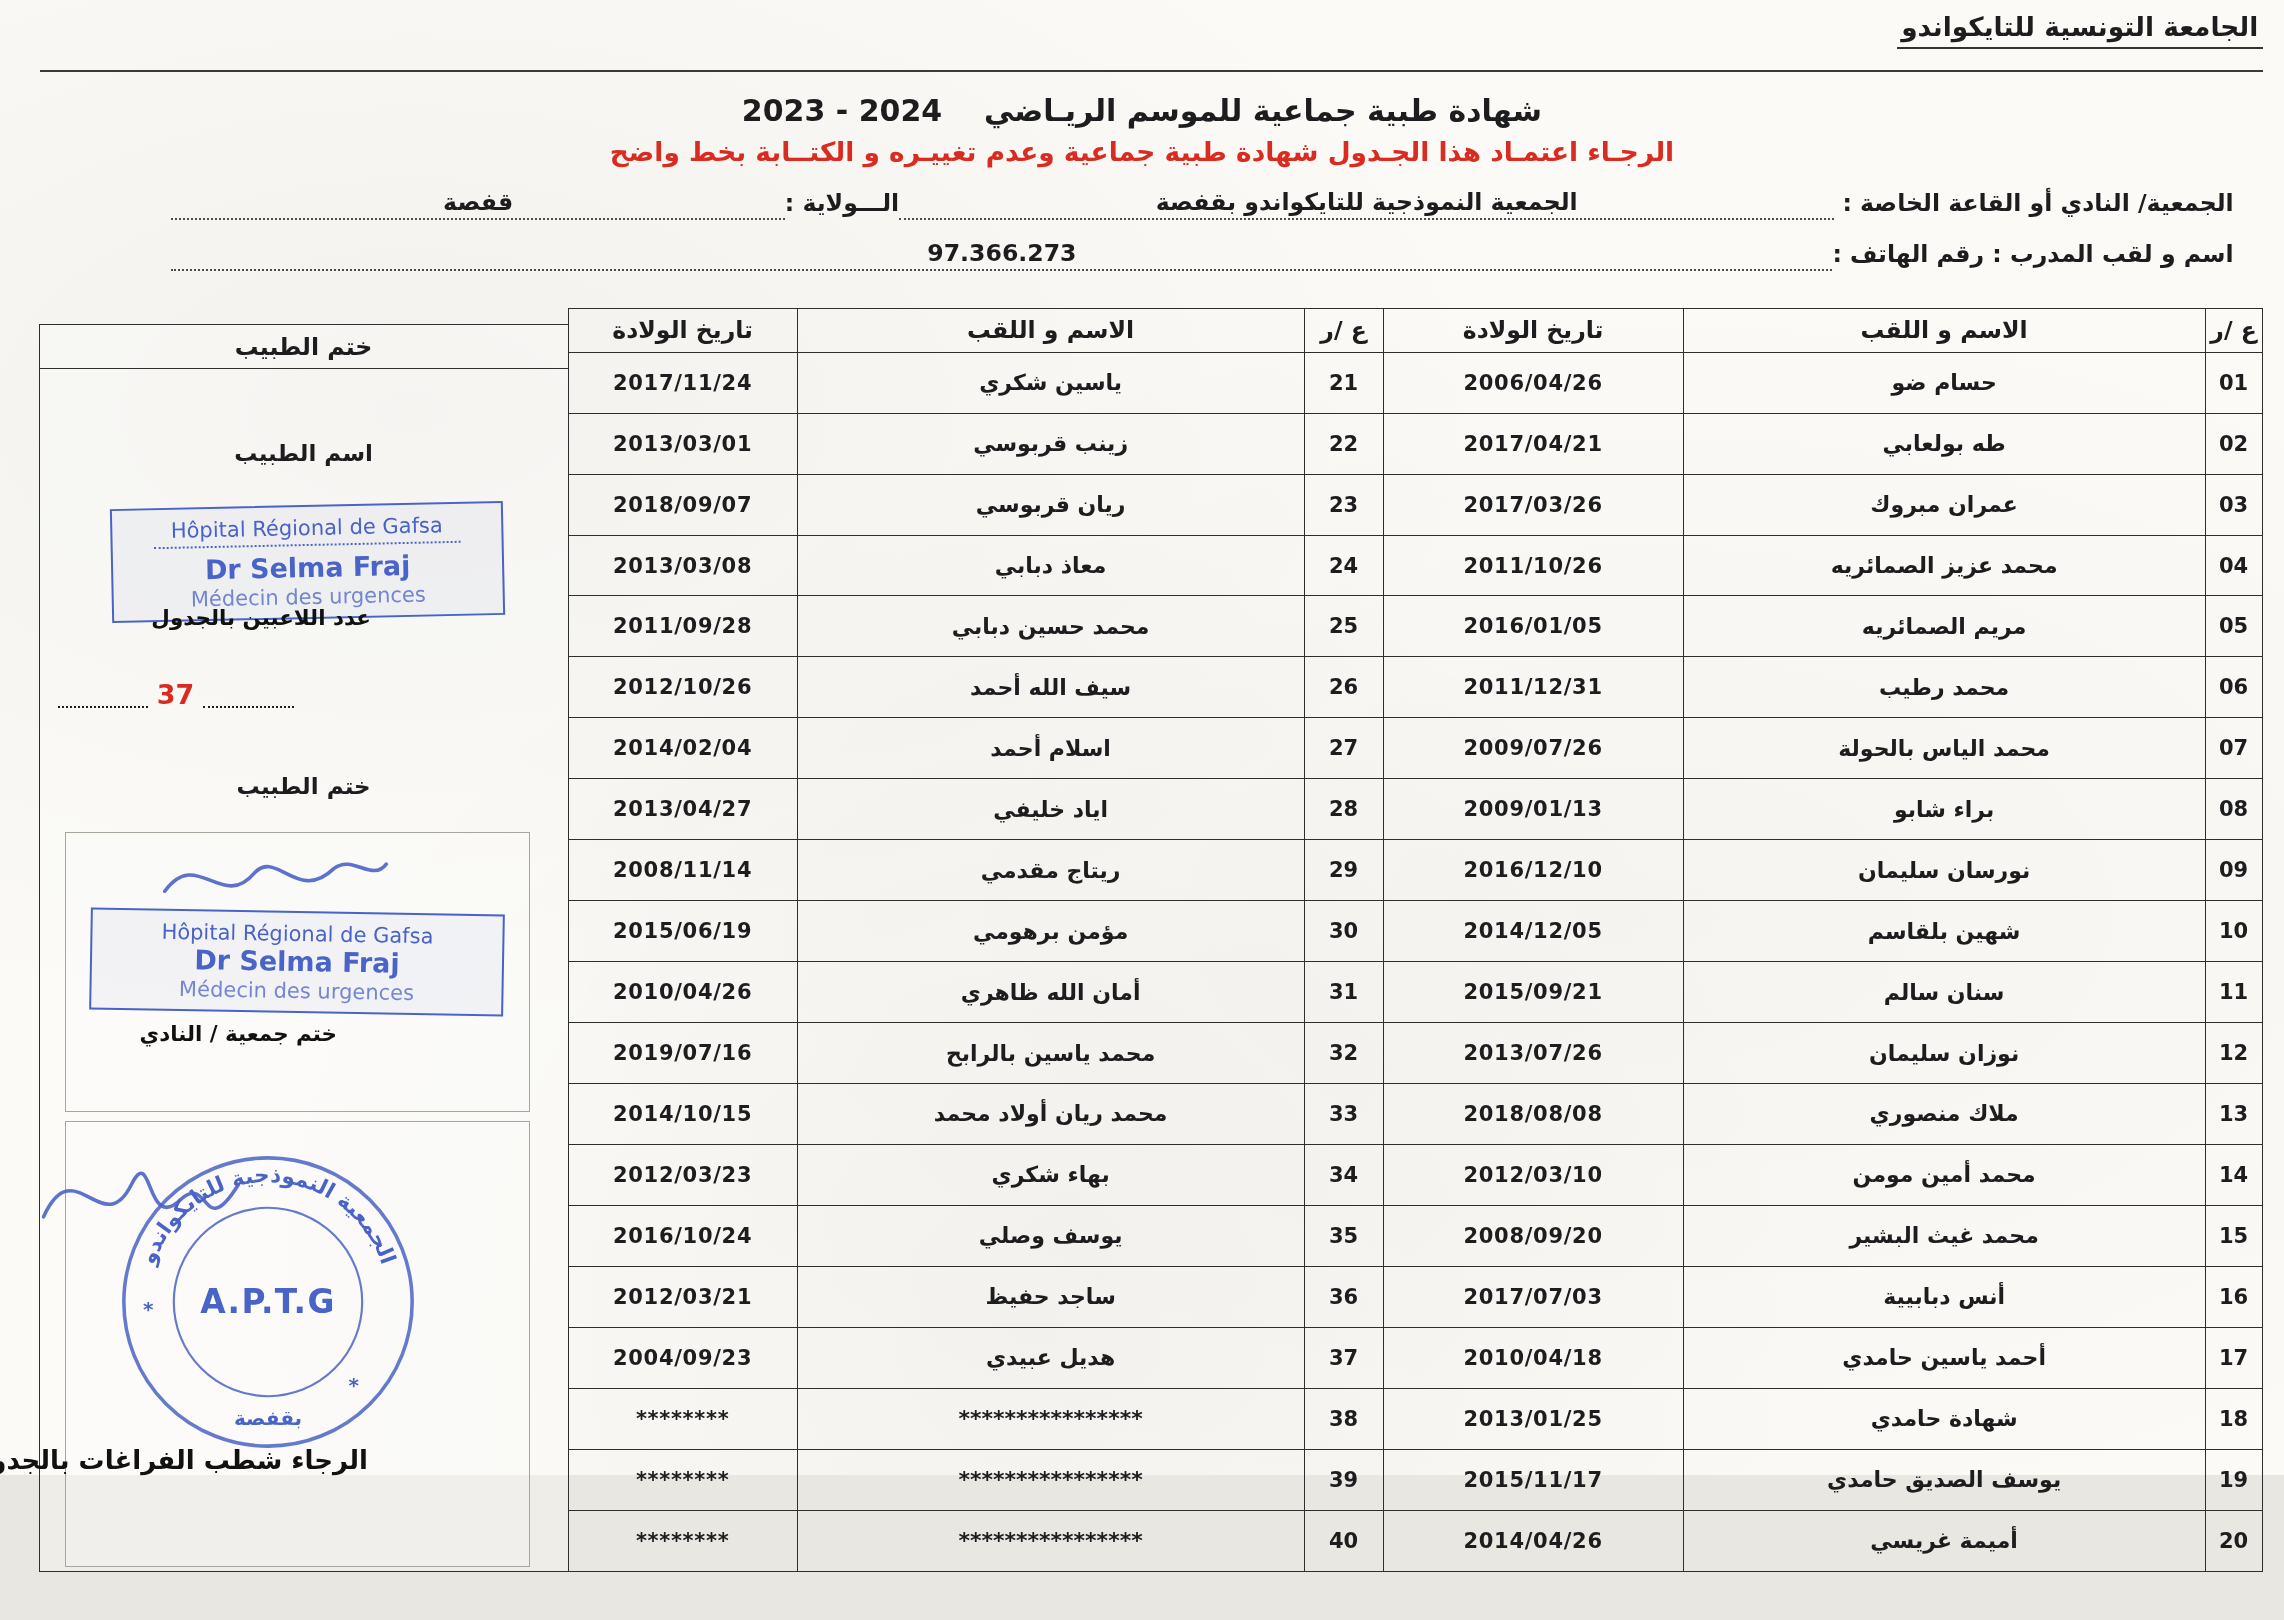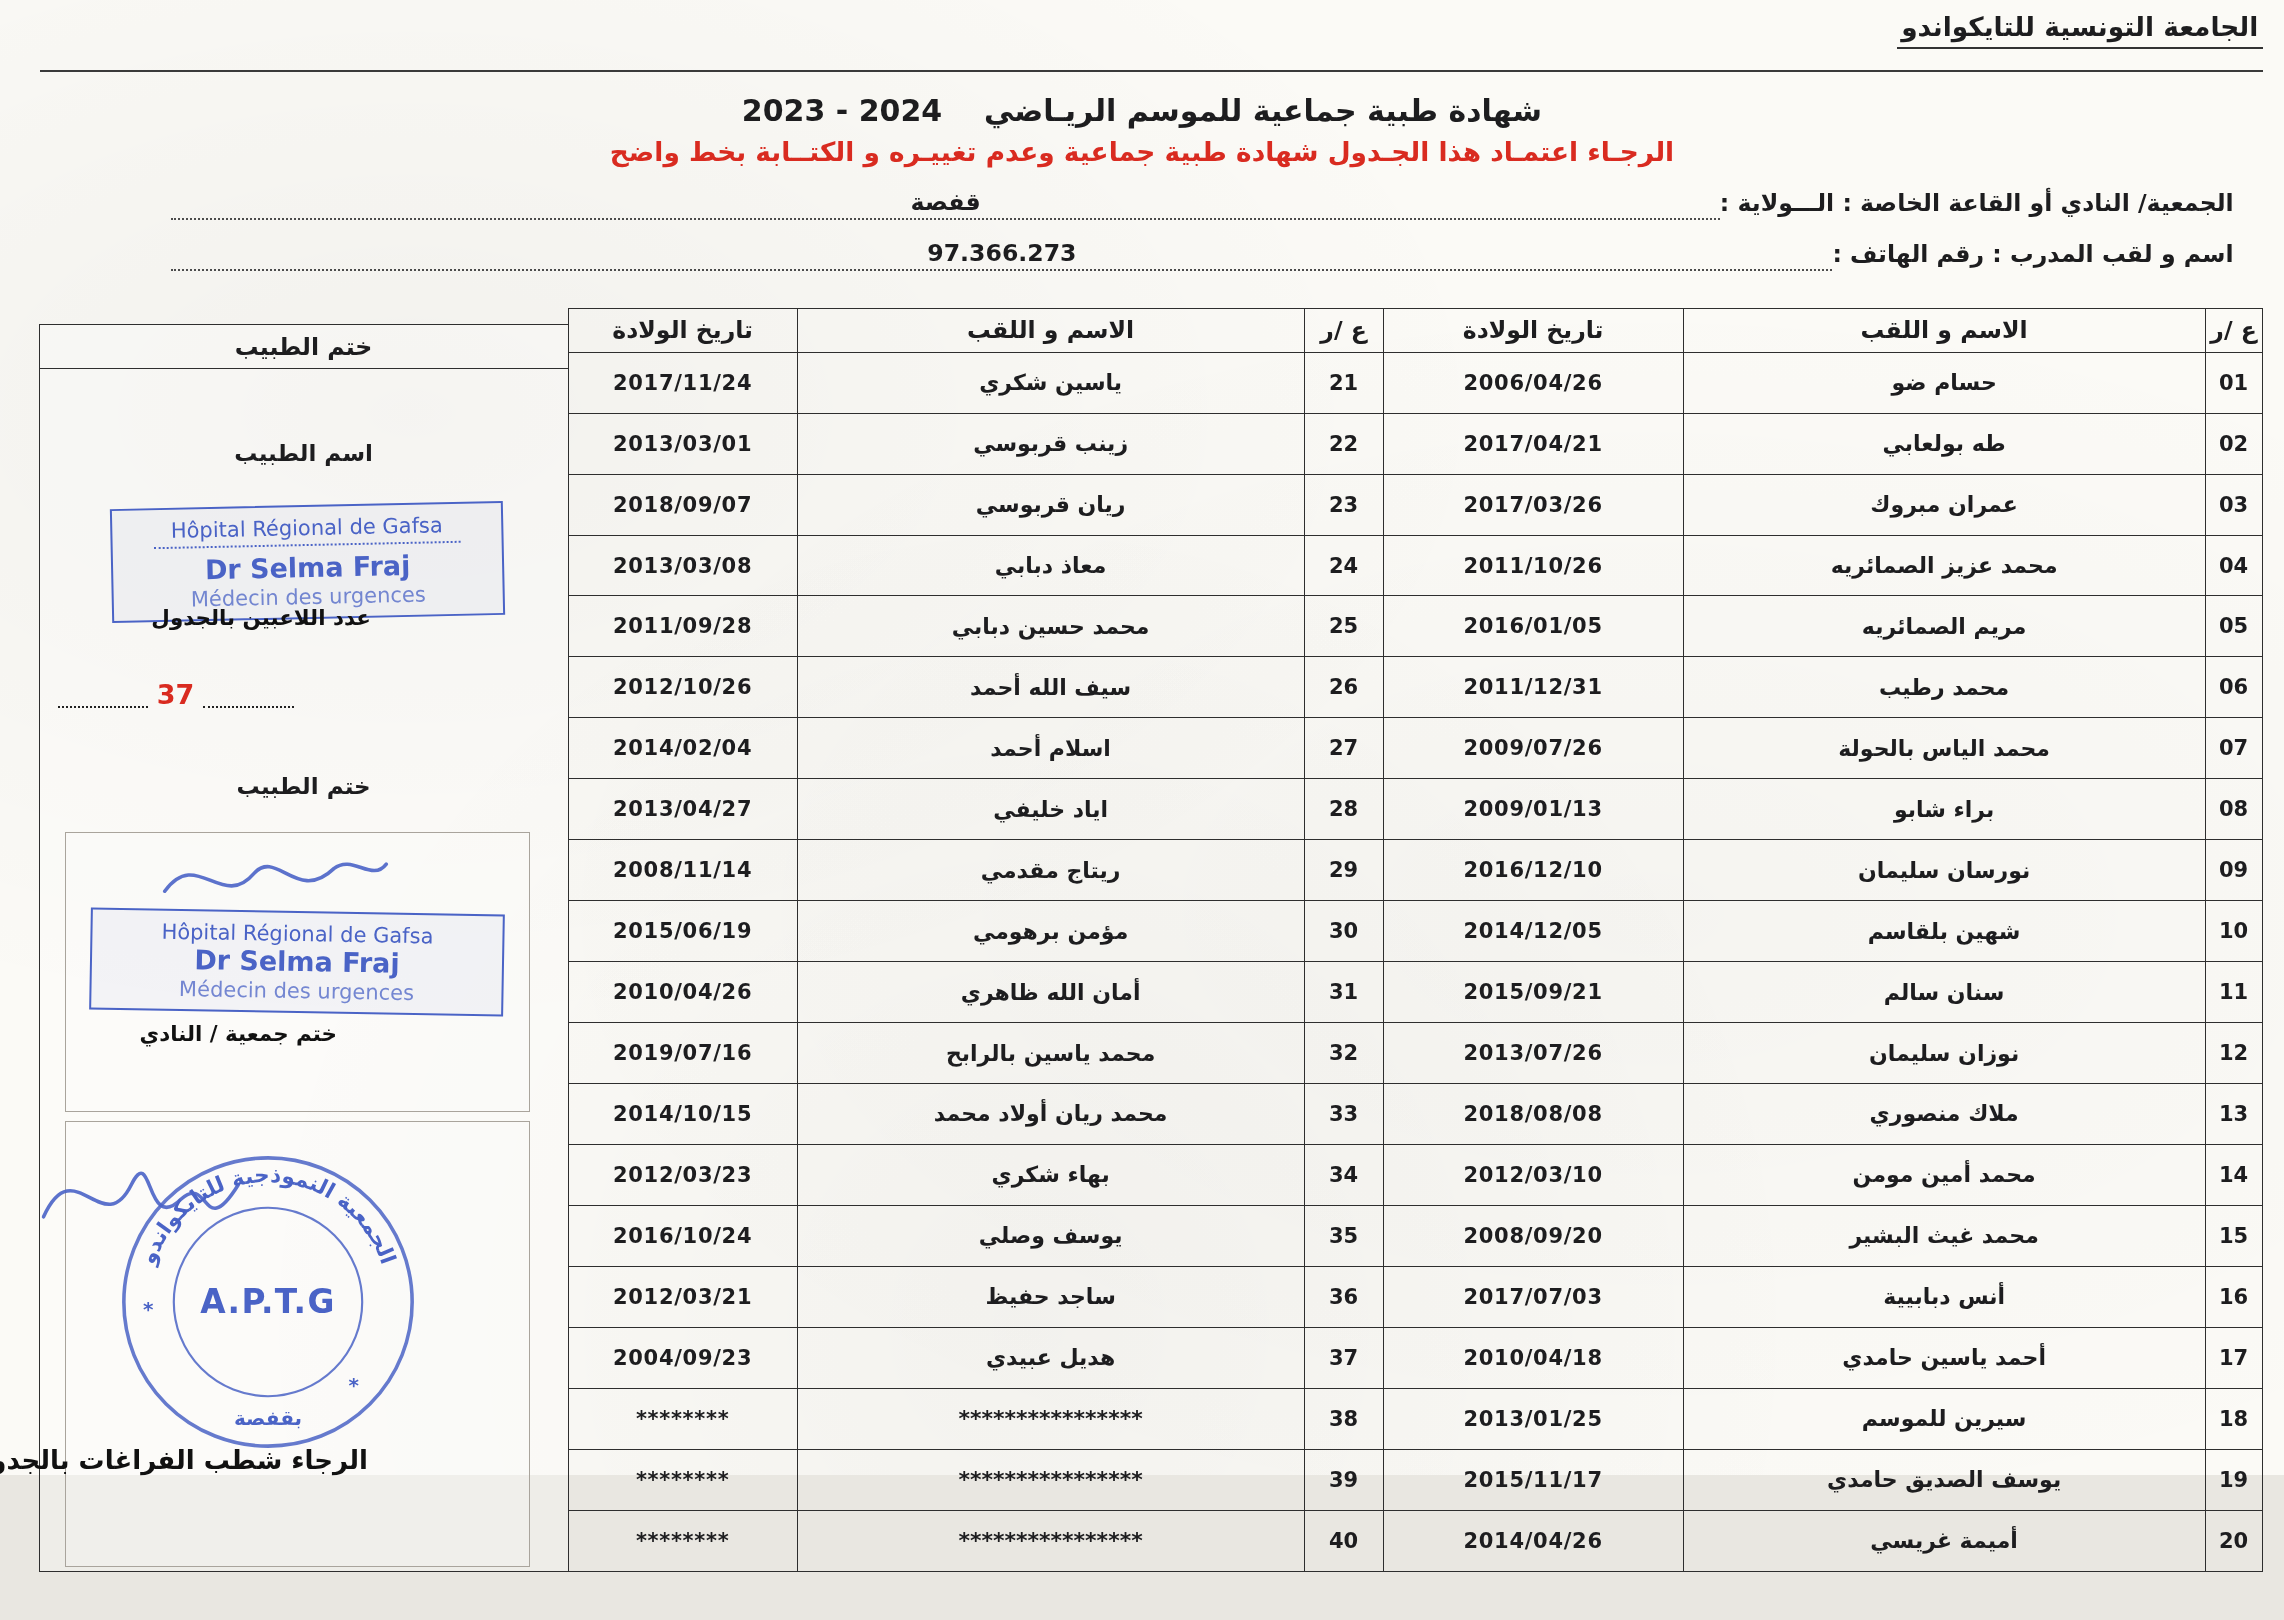--- a/index.html
+++ b/index.html
@@ -206,20 +206,23 @@
     <span>شهادة طبية جماعية   للموسم الريـاضي</span>
     <span>&nbsp;&nbsp;</span>
     <span class="years">2023 - 2024</span>
   </div>
   <div class="instruction">الرجـاء اعتمـاد هذا الجـدول  شهادة طبية جماعية وعدم تغييـره و الكتــابة بخط واضح</div>
 
   <div class="form-area">
     <div class="form-row">
       <span class="form-label">الجمعية/ النادي أو القاعة الخاصة</span>
       <span class="form-label">&nbsp;:&nbsp;</span>
+      <span class="dot-fill wide">
+        <span class="filled">الجمعية النموذجية للتايكواندو بقفصة</span>
+      </span>
       <span class="form-label">الـــولاية :</span>
       <span class="dot-fill">
         <span class="filled">قفصة</span>
       </span>
     </div>
     <div class="form-row">
       <span class="form-label">اسم و لقب المدرب</span>
       <span class="form-label">&nbsp;:&nbsp;</span>
       <span class="form-label">رقم الهاتف :</span>
       <span class="dot-fill">
@@ -381,21 +384,21 @@
           <tr>
             <td class="c-num">17</td>
             <td class="c-name">أحمد ياسين حامدي</td>
             <td class="c-dob">2010/04/18</td>
             <td class="c-num">37</td>
             <td class="c-name">هديل عبيدي</td>
             <td class="c-dob">2004/09/23</td>
           </tr>
           <tr>
             <td class="c-num">18</td>
-            <td class="c-name">سيرين للموسم</td>
+            <td class="c-name">شهادة حامدي</td>
             <td class="c-dob">2013/01/25</td>
             <td class="c-num">38</td>
             <td class="c-name">****************</td>
             <td class="c-dob">********</td>
           </tr>
           <tr>
             <td class="c-num">19</td>
             <td class="c-name">يوسف الصديق حامدي</td>
             <td class="c-dob">2015/11/17</td>
             <td class="c-num">39</td>

